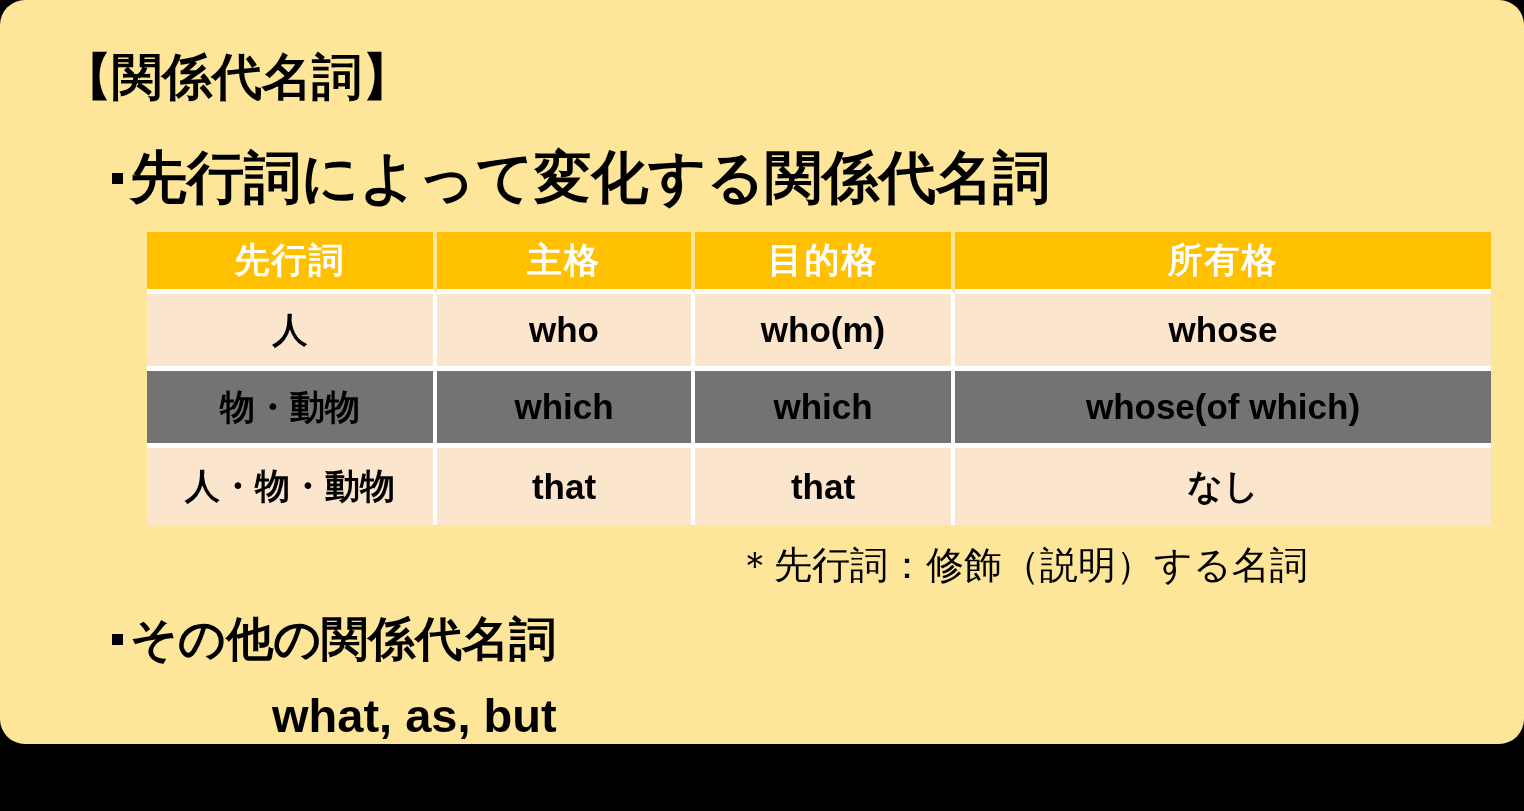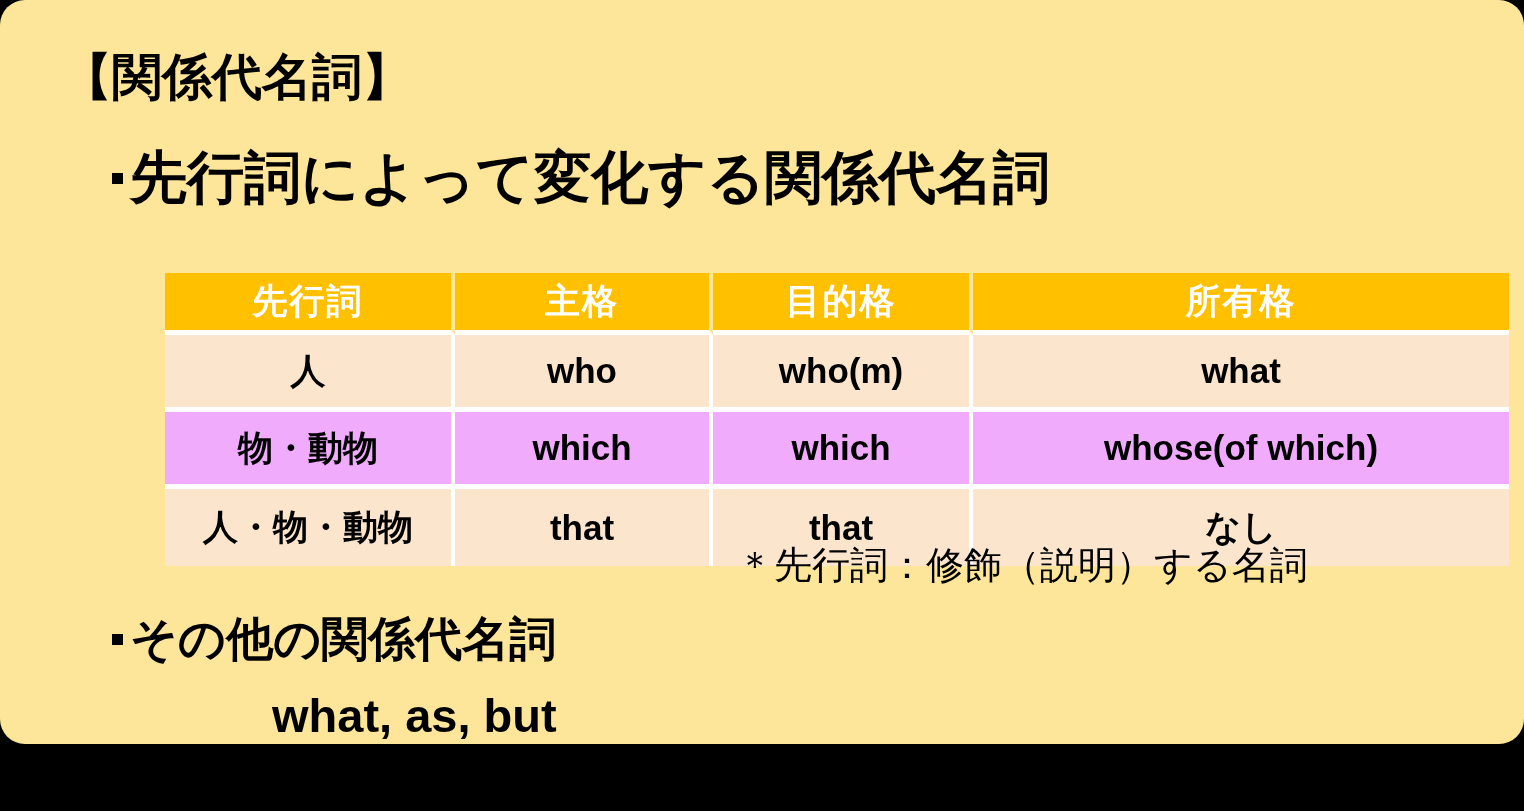--- a/index.html
+++ b/index.html
@@ -51,28 +51,27 @@
     width: 11px;
     height: 11px;
     background: #000000;
     margin-right: 7px;
     flex: 0 0 auto;
   }
 
   
   #rel-table {
     position: absolute;
-    left: 165px;
+    left: 147px;
     top: 232px;
     width: 1344px;
     height: 293px;
     border-collapse: separate;
     border-spacing: 0;
     table-layout: fixed;
-    margin-top: 41px;
   }
   #rel-table col.c-antecedent { width: 290px; }
   #rel-table col.c-subjective { width: 258px; }
   #rel-table col.c-objective  { width: 260px; }
   #rel-table col.c-possessive { width: 536px; }
 
   #rel-table th {
     background: #FFC000;
     color: #FFFFFF;
     font-size: 35px;
@@ -91,21 +90,21 @@
     font-weight: 700;
     color: #000000;
     height: 75px;
     text-align: center;
     vertical-align: middle;
     border-right: 4px solid #FFFFFF;
     border-bottom: 5px solid #FFFFFF;
   }
   #rel-table td:last-child { border-right: none; }
   #rel-table tr.row-odd  td { background: #FCE5CD; }
-  #rel-table tr.row-even td { background: #f0abfc; }
+  #rel-table tr.row-even td { background: #737373; }
   #rel-table tr:last-child td { border-bottom: none; }
 
   
   #footnote {
     position: absolute;
     left: 736px;
     top: 540px;
     font-size: 38px;
     font-weight: 500;
     color: #000000;
@@ -160,21 +159,21 @@
         <th>主格</th>
         <th>目的格</th>
         <th>所有格</th>
       </tr>
     </thead>
     <tbody>
       <tr class="row-odd">
         <td>人</td>
         <td>who</td>
         <td>who(m)</td>
-        <td>what</td>
+        <td>whose</td>
       </tr>
       <tr class="row-even">
         <td>物・動物</td>
         <td>which</td>
         <td>which</td>
         <td>whose(of which)</td>
       </tr>
       <tr class="row-odd">
         <td>人・物・動物</td>
         <td>that</td>

